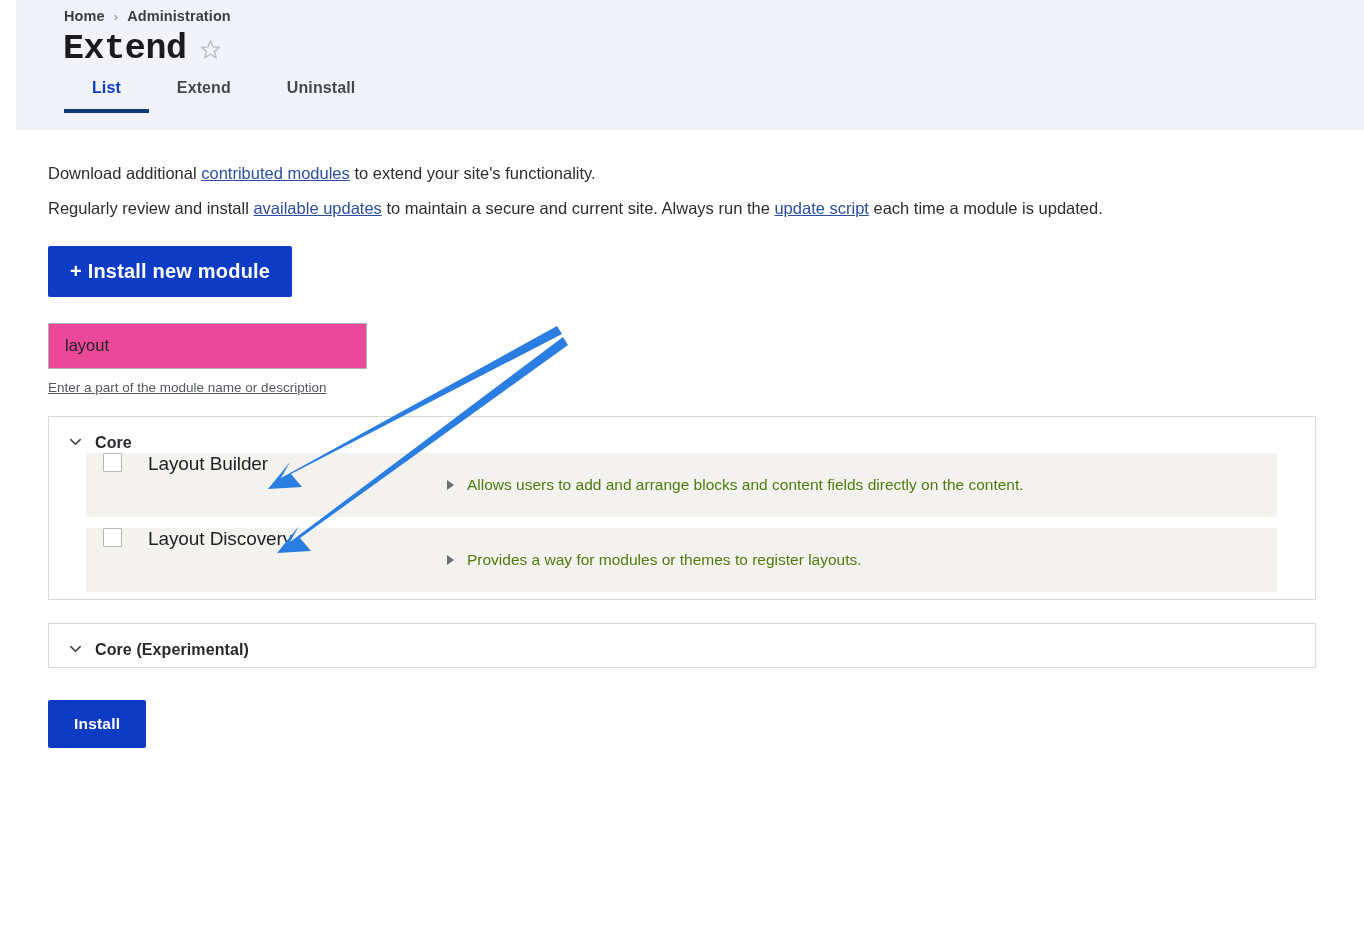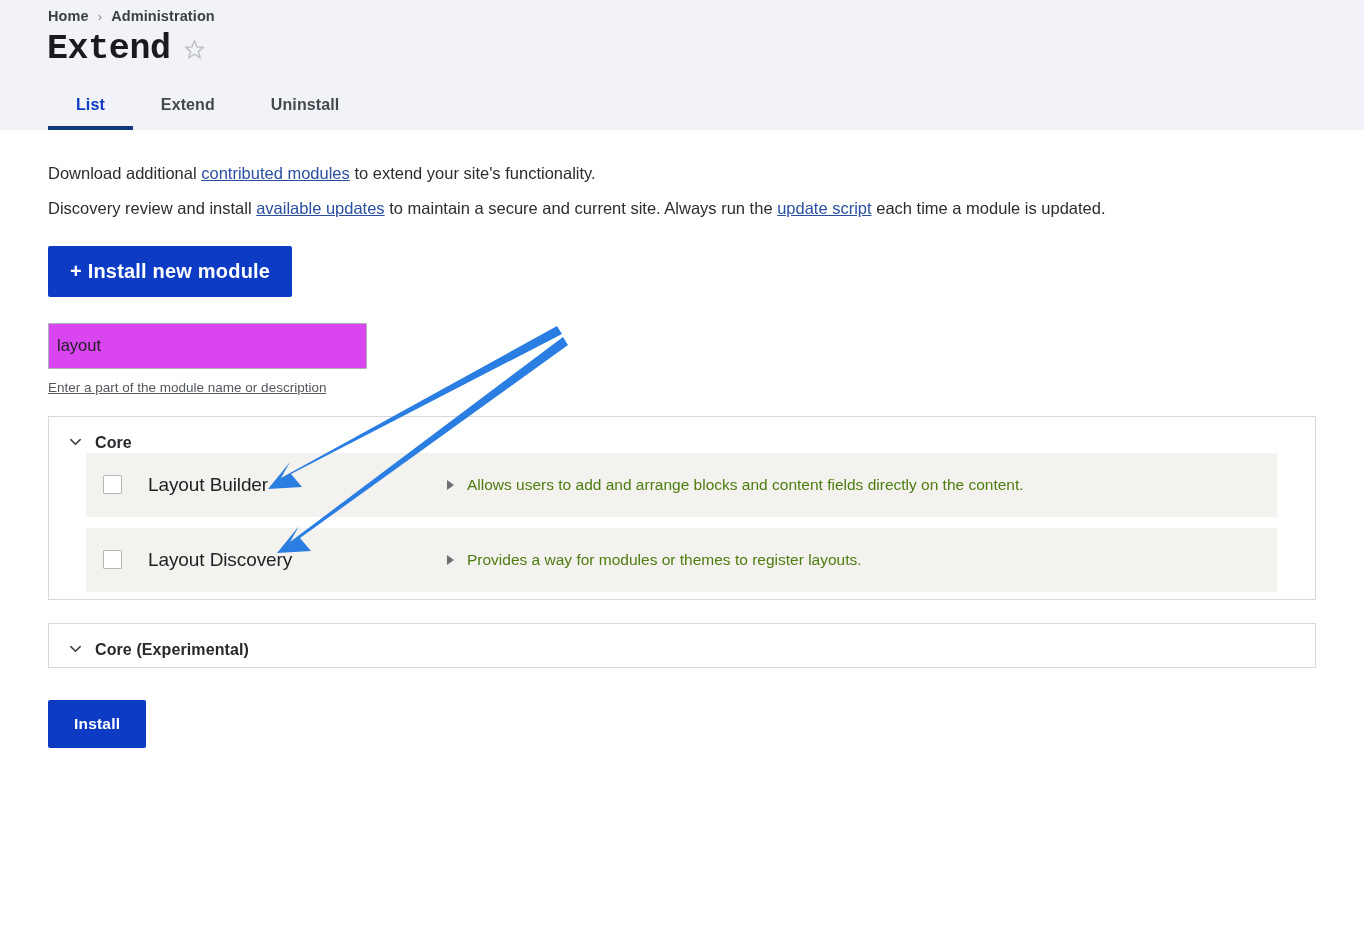--- a/index.html
+++ b/index.html
@@ -13,20 +13,21 @@
     overflow: hidden;
     position: relative;
   }
 
   
   .header-band {
     background: #f2f3f8;
     padding: 0;
     height: 130px;
     position: relative;
+    margin-left: 16px;
   }
   .breadcrumb {
     padding: 8px 0 0 48px;
     font-size: 14.5px;
     font-weight: bold;
     color: #3b4045;
     display: flex;
     align-items: center;
     gap: 9px;
     letter-spacing: 0.1px;
@@ -56,21 +57,21 @@
     font-family: Liberation Mono, monospace;
   }
   .star-icon { display: block; margin-top: 4px; }
 
   
   .tabs {
     display: flex;
     gap: 0;
     padding-left: 48px;
     position: absolute;
-    bottom: 0;
+    bottom: 17px;
     left: 0;
   }
   .tab {
     font-size: 16px;
     font-weight: bold;
     color: #45484e;
     padding: 10px 28px 12px 28px;
     cursor: pointer;
     border-bottom: 4px solid transparent;
     letter-spacing: 0.1px;
@@ -108,25 +109,25 @@
     cursor: pointer;
     letter-spacing: 0.2px;
   }
   .install-new-wrap { margin-top: 26px; }
 
   .search-wrap { margin-top: 26px; }
   .search-input {
     width: 319px;
     height: 46px;
     border: 1px solid #adb2b9;
-    background: #d946ef;
+    background: #ec4899;
     font-family: inherit;
     font-size: 16.5px;
     color: #1e2023;
-    padding: 0 8px;
+    padding: 0 16px;
     border-radius: 1px;
     outline: none;
   }
   .search-desc {
     font-size: 13.5px;
     color: #54585e;
     margin-top: 11px;
     text-decoration: underline;
   }
 
@@ -149,21 +150,20 @@
   .group-title {
     font-size: 16px;
     font-weight: bold;
     color: #27292d;
     letter-spacing: 0.1px;
   }
   .chev { display: block; }
 
   .module-row {
     display: flex;
-    align-items: center;
     background: #f3f2ee;
     margin: 0 38px 0 37px;
     height: 64px;
     padding-left: 17px;
   }
   .module-row.spaced { margin-top: 11px; }
   .module-row:first-of-type { margin-top: 28px; }
 
   .cb {
     width: 19px;
@@ -236,21 +236,21 @@
   </div>
 </div>
 
 <div class="content">
 
   <p class="intro-line first">
     <span>Download additional </span><a href="#">contributed modules</a><span> to extend your site's functionality.</span>
   </p>
 
   <p class="intro-line second">
-    <span>Discovery review and install </span><a href="#">available updates</a><span> to maintain a secure and current site. Always run the </span><a href="#">update script</a><span> each time a module is updated.</span>
+    <span>Regularly review and install </span><a href="#">available updates</a><span> to maintain a secure and current site. Always run the </span><a href="#">update script</a><span> each time a module is updated.</span>
   </p>
 
   <div class="install-new-wrap">
     <button class="btn-primary">+ Install new module</button>
   </div>
 
   <div class="search-wrap">
     <input class="search-input" type="text" value="layout" style="">
     <div class="search-desc">Enter a part of the module name or description</div>
   </div>

